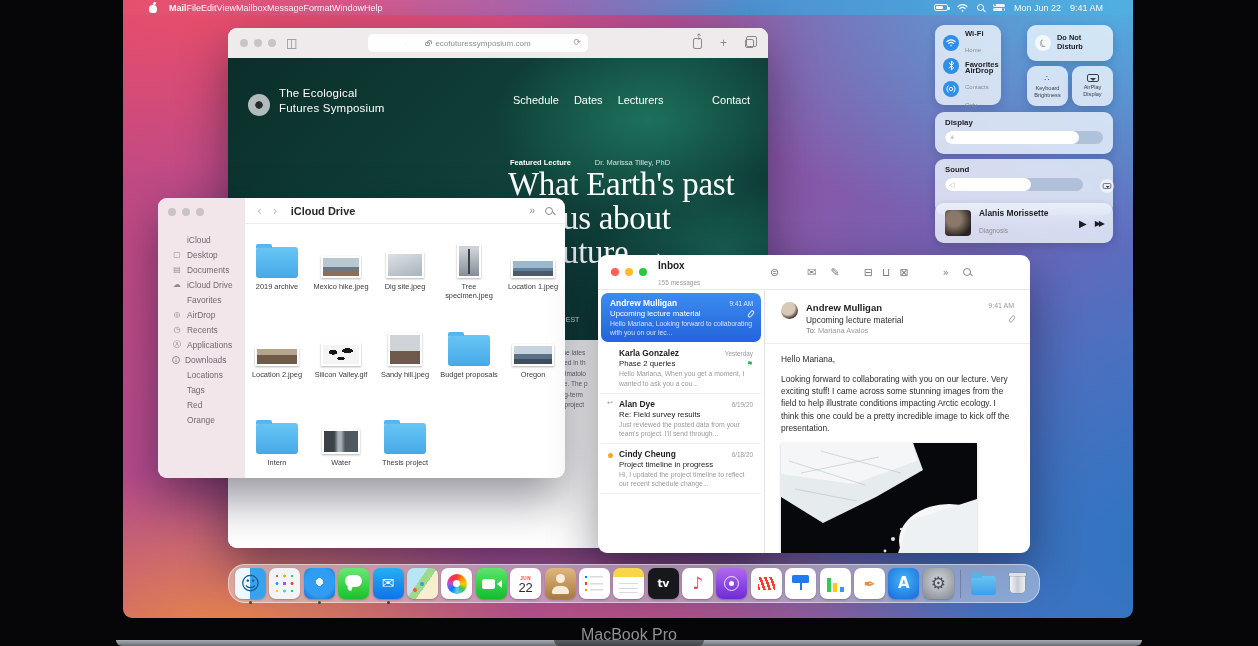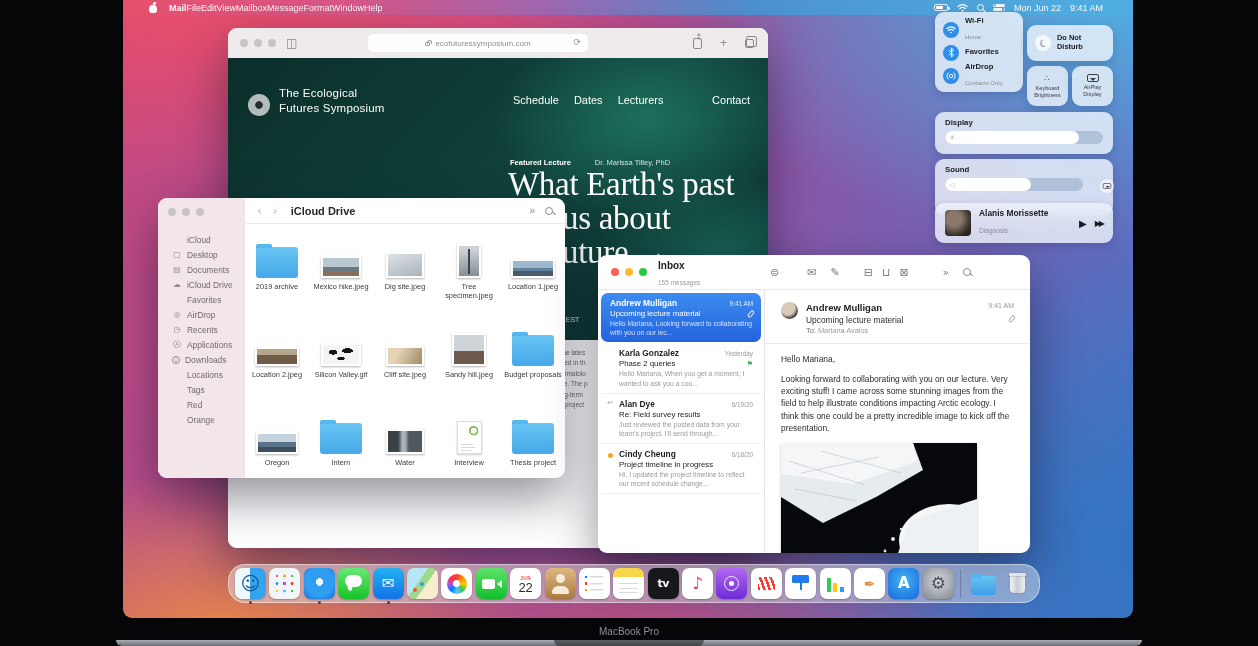--- a/index.html
+++ b/index.html
@@ -7,21 +7,21 @@
 .stage{position:relative;width:1258px;height:646px}
 .screen{position:absolute;left:123px;top:0;width:1010px;height:618px;overflow:hidden;border-radius:0 0 9px 9px;
  background:
  radial-gradient(620px 360px at 9% -4%, #ef4e66 0%, rgba(239,78,102,0) 58%),
  radial-gradient(520px 300px at 36% 6%, rgba(232,79,126,.75), transparent 60%),
  radial-gradient(760px 420px at 100% -2%, #4fb2e2 0%, transparent 62%),
  radial-gradient(560px 340px at 10% 106%, #ef8d3f, transparent 55%),
  radial-gradient(640px 380px at 50% 116%, #d4496d, transparent 62%),
  radial-gradient(760px 500px at 104% 88%, #2f74c0, transparent 66%),
  linear-gradient(115deg,#c8497f 0%,#9a4f9e 45%,#4f74c8 100%)}
-.bezel-label{position:absolute;left:0;right:0;top:626px;text-align:center;color:#8d9196;font-size:10px}
+.bezel-label{position:absolute;left:0;right:0;top:626px;text-align:center;color:#8d9196;font-size:16px}
 .base{position:absolute;left:116px;right:116px;top:640px;height:6px;background:linear-gradient(180deg,#a7adb3,#686d72);border-radius:0 0 8px 8px}
 .base::before{content:"";position:absolute;left:50%;transform:translateX(-50%);width:150px;height:6px;background:linear-gradient(180deg,#5d6166,#3f4247);border-radius:0 0 7px 7px}
 
 .menubar{position:absolute;left:0;top:0;right:0;height:15px;display:flex;align-items:center;color:rgba(255,255,255,.95);font-size:9px;
  background:linear-gradient(90deg,rgba(230,80,108,.95) 0%,rgba(216,88,138,.9) 22%,rgba(150,110,190,.8) 42%,rgba(70,150,212,.9) 62%,rgba(80,175,225,.92) 100%)}
 .mb-left{display:flex;align-items:center;gap:11px;padding-left:26px}
 .mb-left .mi{cursor:default}
 .mb-left .mi:first-of-type{font-weight:700}
 .applelogo{position:relative;width:9px;height:11px;display:inline-block}
 .applelogo::before{content:"";position:absolute;left:0;right:1px;top:3px;bottom:0;background:#fff;border-radius:45% 45% 42% 42%/55% 55% 45% 45%}
@@ -153,21 +153,21 @@
 .r-to b{color:#6e6e73;font-weight:400}
 .r-right{text-align:right}
 .r-time{font-size:7px;color:#9a9aa0}
 .rclip{display:inline-block;width:4px;height:8px;border:1px solid #b0b0b4;border-radius:2.5px;transform:rotate(40deg);margin-top:6px}
 .r-div{height:1px;background:#ececf0;margin:8px -16px 0}
 .r-greet{font-size:8.4px;color:#2c2c2e;margin-top:10px}
 .r-body{font-size:8.4px;color:#2c2c2e;line-height:1.45;margin-top:9px;max-width:243px}
 .r-attach{margin-top:9px;width:196px;height:125px;box-shadow:0 1px 3px rgba(0,0,0,.2)}
 
 .cc-card{position:absolute;background:rgba(240,246,252,.8);border-radius:9px;box-shadow:0 3px 10px rgba(10,20,60,.18);backdrop-filter:blur(10px)}
-.cc-conn{left:812px;top:12px;width:88px;height:80px;padding:6px 0 0 8px}
+.cc-conn{left:812px;top:25px;width:66px;height:80px;padding:6px 0 0 8px}
 .connrow{display:flex;align-items:center;gap:6px;height:23px}
 .bluecirc{width:16px;height:16px;border-radius:50%;background:#2e8ee8;display:flex;align-items:center;justify-content:center;flex:0 0 16px}
 .connrow .t{line-height:1.1}
 .connrow .t b{font-size:7.6px;color:#1c1c1e;font-weight:700;display:block}
 .connrow .t span{font-size:6px;color:#8a8a8e}
 .connrow .t span:empty{display:none}
 .cc-dnd{left:904px;top:25px;width:86px;height:36px;display:flex;align-items:center;gap:6px;padding-left:8px}
 .mooncirc{width:16px;height:16px;border-radius:50%;background:rgba(255,255,255,.75);display:flex;align-items:center;justify-content:center}
 .mooncirc span{font-family:"DejaVu Sans",sans-serif;font-size:10px;color:#3c3c43;transform:rotate(-25deg)}
 .cc-dnd .t{font-size:7.4px;font-weight:700;color:#1c1c1e;width:36px;line-height:1.2}
@@ -463,26 +463,20 @@
               <div class="fname">Location 2.jpeg</div>
             </div>
 
             <div class="file">
               <div class="thumbwrap">
                 <div class="thumb gif-bw"></div>
               </div>
               <div class="fname">Silicon Valley.gif</div>
             </div>
 
-            <div class="file">
-              <div class="thumbwrap">
-                <div class="thumb photo-cliff"></div>
-              </div>
-              <div class="fname">Cliff site.jpeg</div>
-            </div>
 
             <div class="file">
               <div class="thumbwrap">
                 <div class="thumb photo-sand"></div>
               </div>
               <div class="fname">Sandy hill.jpeg</div>
             </div>
 
             <div class="file">
               <div class="thumbwrap">
@@ -505,26 +499,20 @@
               <div class="fname">Intern</div>
             </div>
 
             <div class="file">
               <div class="thumbwrap">
                 <div class="thumb photo-water"></div>
               </div>
               <div class="fname">Water</div>
             </div>
 
-            <div class="file">
-              <div class="thumbwrap">
-                <div class="thumb doc"></div>
-              </div>
-              <div class="fname">Interview</div>
-            </div>
 
             <div class="file">
               <div class="thumbwrap">
                 <div class="thumb folder"></div>
               </div>
               <div class="fname">Thesis project</div>
             </div>
 
         </div>
       </div>

